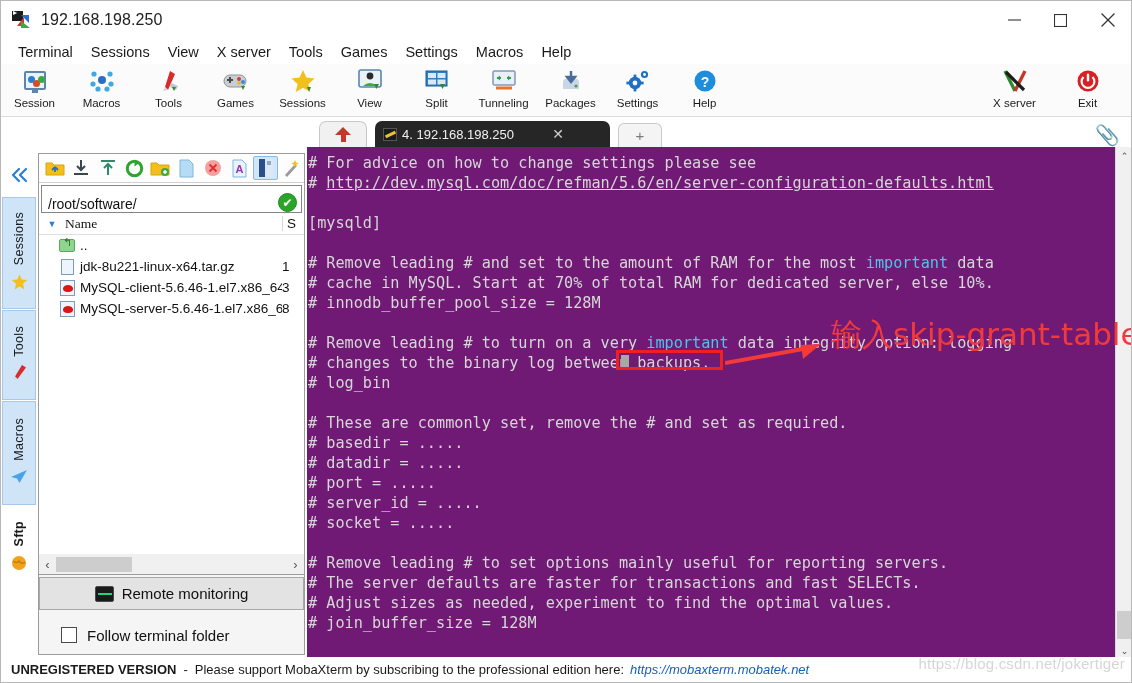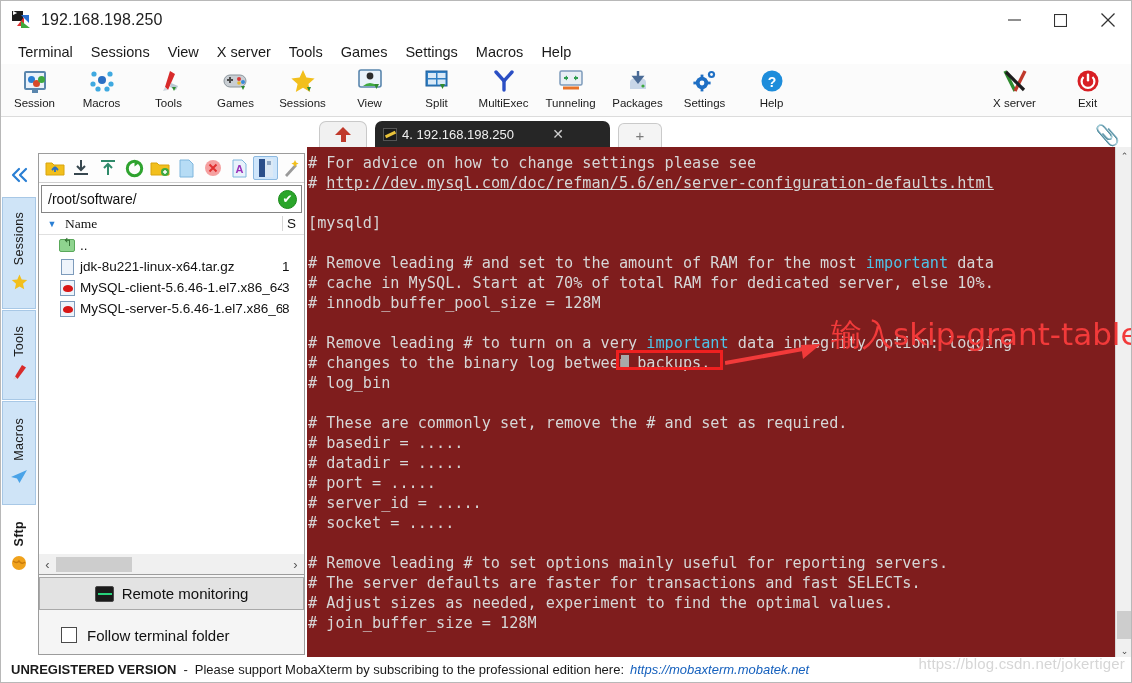--- a/index.html
+++ b/index.html
@@ -140,21 +140,21 @@
     height: 29px; background: #fdfdfd; border-bottom: 1px solid #cfcfcf;
     display: flex; align-items: center; padding-left: 4px; gap: 2px;
   }
   .sftp-ic {
     width: 25px; height: 24px; display: flex; align-items: center; justify-content: center;
     border-radius: 2px; position: relative;
   }
   .sftp-ic.sel { background: #cfe6fb; border: 1px solid #8cb9e0; }
   .pathbar {
     height: 28px; margin: 2px 2px 0 2px; border: 1px solid #858585;
-    background: #fff; display: flex; align-items: center;
+    background: #fff; display: flex; align-items: flex-end;
     padding: 0 4px 0 6px; font-size: 14px; color: #111;
   }
   .pathbar .ok {
     margin-left: auto; width: 19px; height: 19px; border-radius: 50%;
     background: #2aa52a; color: #fff; font-size: 12px;
     display: flex; align-items: center; justify-content: center;
     border: 1px solid #1c8a1c;
   }
   .listhead {
     height: 22px; display: flex; align-items: center; border-bottom: 1px solid #e0e0e0;
@@ -276,21 +276,21 @@
     border-radius: 6px 6px 0 0;
     display: flex; align-items: center; justify-content: center;
   }
   .plus-ic { color: #7a7a7a; font-size: 15px; line-height: 1; }
   .clip-ic {
     position: absolute; right: 12px; top: 4px; color: #1f66b5; font-size: 20px;
   }
 
   .terminal {
     position: absolute; left: 0; top: 28px; width: 808px; height: 512px;
-    background: #7f1d1d; overflow: hidden;
+    background: #701a75; overflow: hidden;
     font-family: "DejaVu Sans Mono", "Liberation Mono", monospace;
     font-size: 15.2px; line-height: 20px;
     color: #d6d6d6;
     padding: 6px 0 0 1px;
     white-space: pre;
   }
   .terminal .line { height: 20px; }
   .cy { color: #4fc3e8; }
   .link { text-decoration: underline; }
 
@@ -472,29 +472,20 @@
           <rect x="4" y="4" width="8" height="5" fill="#d9e9f7"></rect>
           <rect x="13.5" y="4" width="8" height="5" fill="#d9e9f7"></rect>
           <rect x="4" y="10.5" width="8" height="5" fill="#d9e9f7"></rect>
           <rect x="13.5" y="10.5" width="8" height="5" fill="#d9e9f7"></rect>
           <path d="M16 15 l5 0 -2.5 5 z" fill="#2f8a2f"></path>
         </svg>
       </div>
       <div class="lb">Split</div>
     </div>
 
-    <div class="tb-btn">
-      <div class="ic">
-        <svg width="24" height="24" viewBox="0 0 24 24">
-          <path d="M4 3 L12 12 L20 3" stroke="#2b4fc4" stroke-width="3.4" fill="none" stroke-linecap="round"></path>
-          <path d="M12 12 L12 21" stroke="#2b4fc4" stroke-width="3.4" stroke-linecap="round"></path>
-        </svg>
-      </div>
-      <div class="lb">MultiExec</div>
-    </div>
 
     <div class="tb-btn">
       <div class="ic">
         <svg width="26" height="23" viewBox="0 0 26 23">
           <rect x="2" y="2" width="22" height="14" rx="1.5" fill="#e9eff5" stroke="#7d9bbb" stroke-width="1.5"></rect>
           <path d="M6 9 L10 9 M16 9 L20 9" stroke="#2f9e4f" stroke-width="2"></path>
           <path d="M6 9 l3 -2.5 0 5 z" fill="#2f9e4f"></path>
             <path d="M20 9 l-3 -2.5 0 5 z" fill="#2f9e4f"></path>
           <rect x="5" y="17.5" width="16" height="3" fill="#e8732a"></rect>
         </svg>

